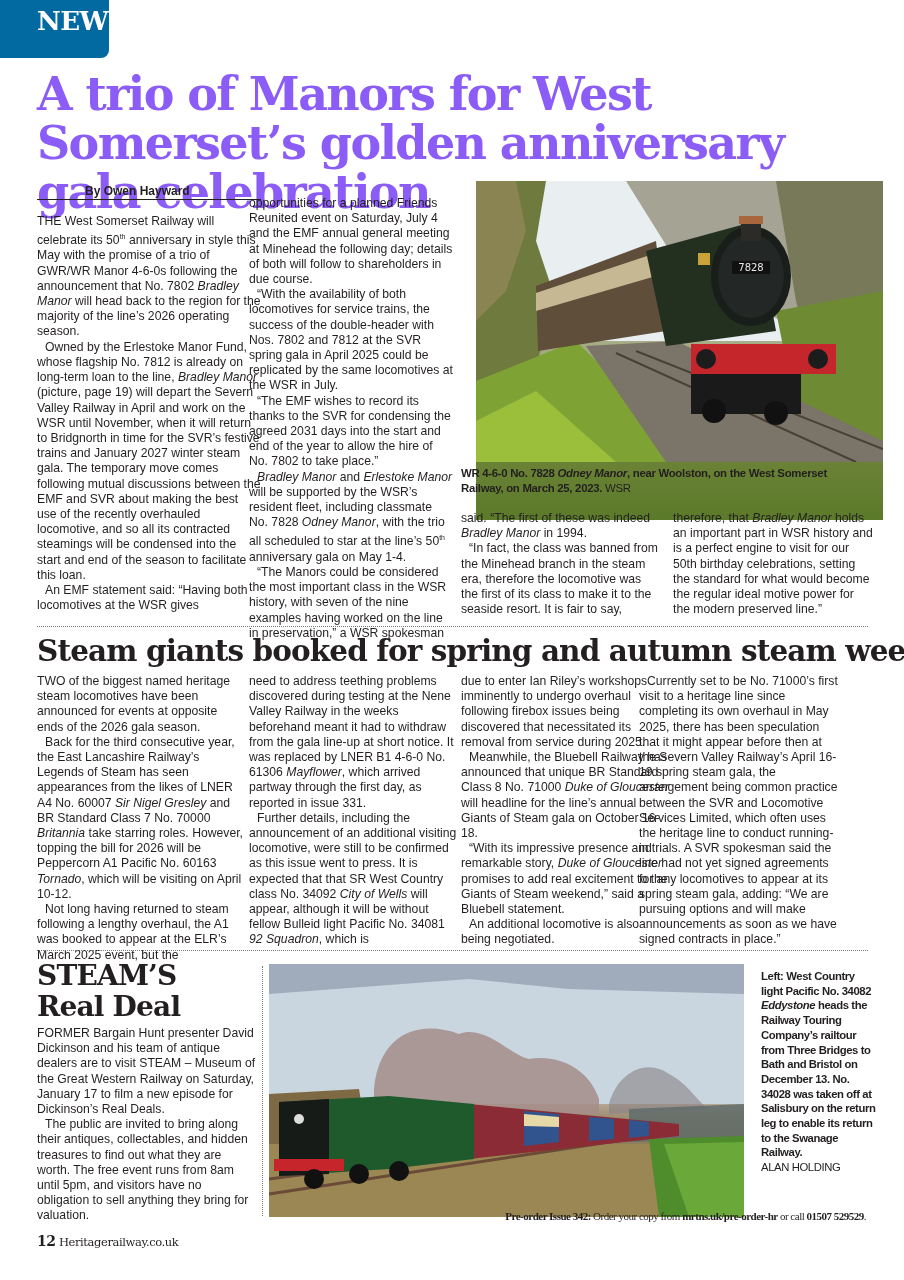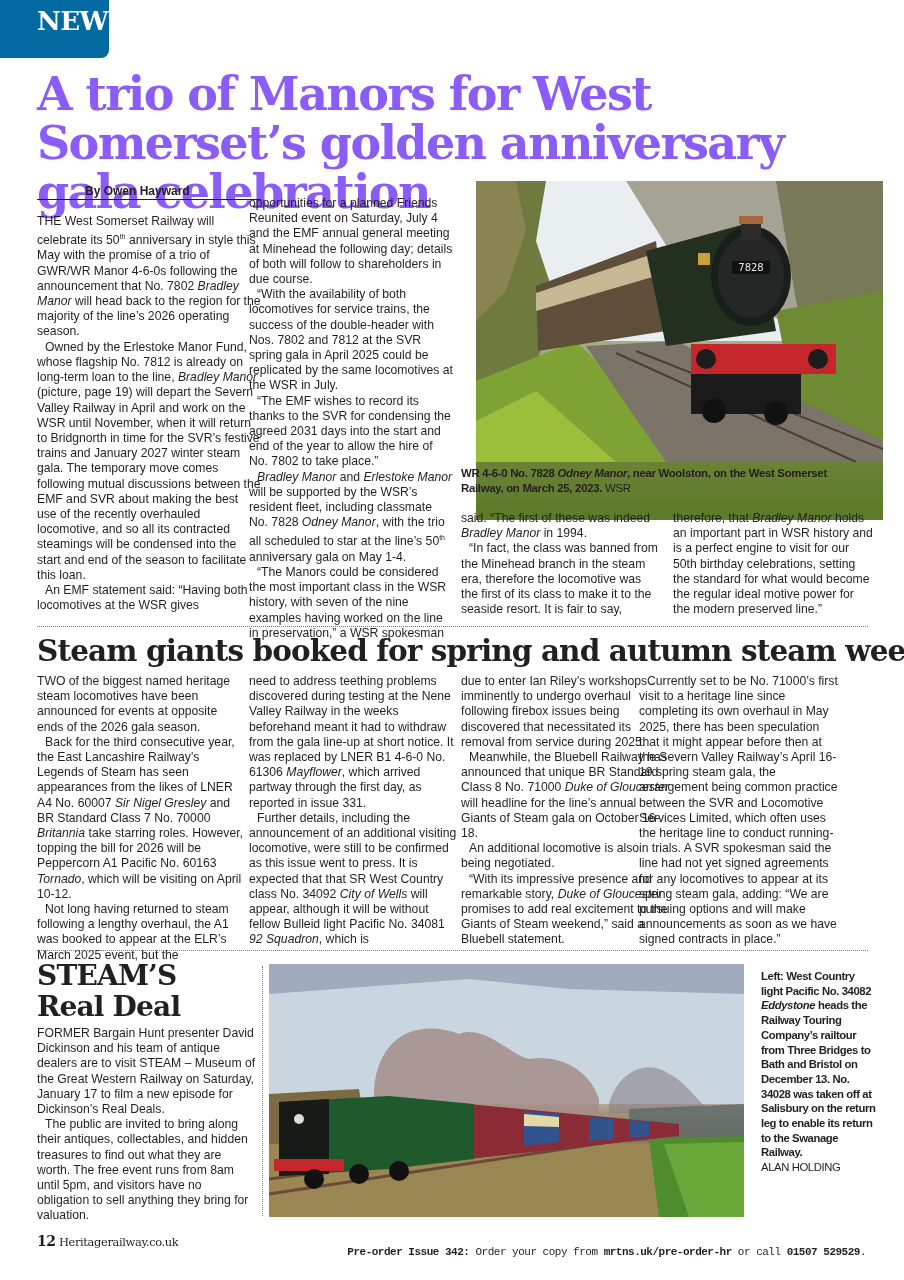--- a/index.html
+++ b/index.html
@@ -67,21 +67,21 @@
   }
   .caption2 .credit { font-weight: normal; display: block; }
 
   .footer-left {
     position: absolute; left: 37px; top: 1233px;
     font-family: "DejaVu Serif", serif; font-size: 11.5px; letter-spacing: -0.4px;
   }
   .footer-left .pg { font-weight: bold; font-size: 14px; }
   .footer-right {
     position: absolute; right: 38px; top: 1210px;
-    font-family: Liberation Mono, monospace; font-size: 11px; letter-spacing: -0.5px; margin-top: 36px;
+    font-family: Liberation Serif, serif; font-size: 11px; letter-spacing: -0.5px;
   }
   .footer-right b { font-weight: bold; }
 
   svg { display: block; }
 </style>
 </head>
 <body>
 
 <div class="news-tab">NEWS</div>
 
@@ -173,22 +173,22 @@
 </div>
 
 <div class="col" style="left:249px; top:674px; width:210px;">
   <p class="first">need to address teething problems discovered during testing at the Nene Valley Railway in the weeks beforehand meant it had to withdraw from the gala line-up at short notice. It was replaced by LNER B1 4-6-0 No. 61306 <em>Mayflower</em>, which arrived partway through the first day, as reported in issue 331.</p>
   <p>Further details, including the announcement of an additional visiting locomotive, were still to be confirmed as this issue went to press. It is expected that that SR West Country class No. 34092 <em>City of Wells</em> will appear, although it will be without fellow Bulleid light Pacific No. 34081 <em>92 Squadron</em>, which is</p>
 </div>
 
 <div class="col" style="left:461px; top:674px; width:210px;">
   <p class="first">due to enter Ian Riley’s workshops imminently to undergo overhaul following firebox issues being discovered that necessitated its removal from service during 2025.</p>
   <p>Meanwhile, the Bluebell Railway has announced that unique BR Standard Class 8 No. 71000 <em>Duke of Gloucester</em> will headline for the line’s annual Giants of Steam gala on October 16-18.</p>
+  <p>“With its impressive presence and remarkable story, <em>Duke of Gloucester</em> promises to add real excitement to the Giants of Steam weekend,” said a Bluebell statement.</p>
   <p>An additional locomotive is also being negotiated.</p>
-  <p>“With its impressive presence and remarkable story, <em>Duke of Gloucester</em> promises to add real excitement to the Giants of Steam weekend,” said a Bluebell statement.</p>
 </div>
 
 <div class="col" style="left:639px; top:674px; width:200px;">
   <p style="text-indent:8px">Currently set to be No. 71000’s first visit to a heritage line since completing its own overhaul in May 2025, there has been speculation that it might appear before then at the Severn Valley Railway’s April 16-19 spring steam gala, the arrangement being common practice between the SVR and Locomotive Services Limited, which often uses the heritage line to conduct running-in trials. A SVR spokesman said the line had not yet signed agreements for any locomotives to appear at its spring steam gala, adding: “We are pursuing options and will make announcements as soon as we have signed contracts in place.”</p>
 </div>
 
 <div class="divider" style="top:950px;"></div>
 
 <h2 class="headline-3">
   <span>STEAM’S</span><br>

